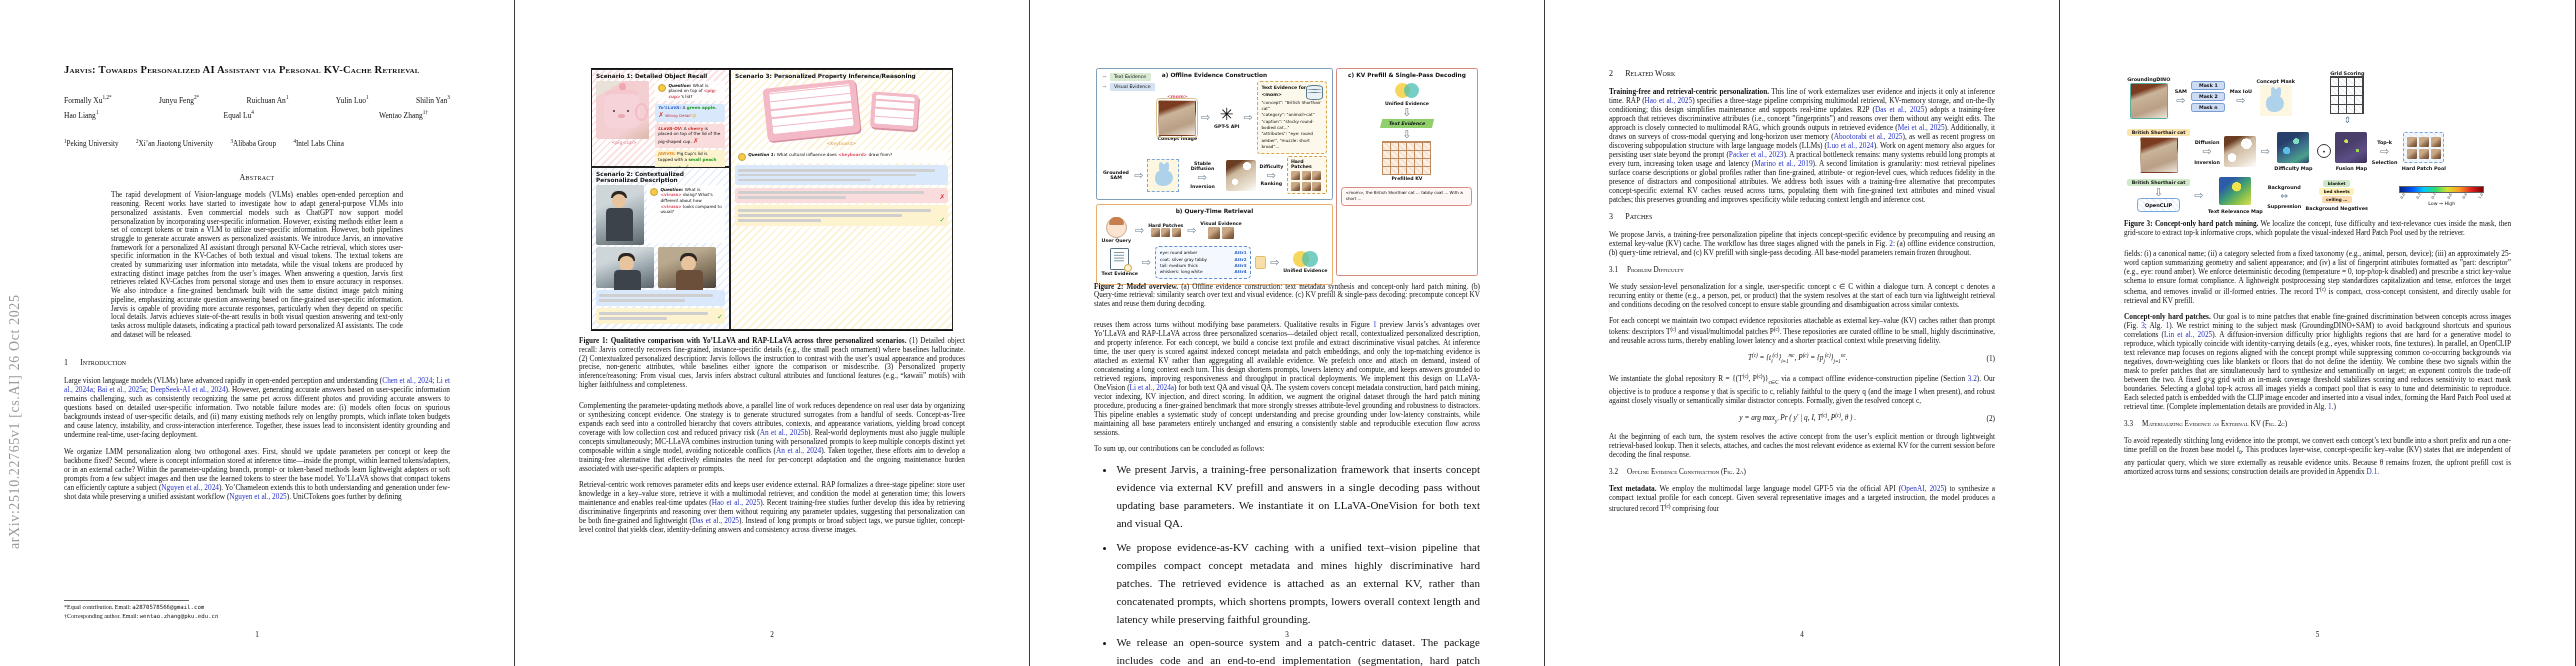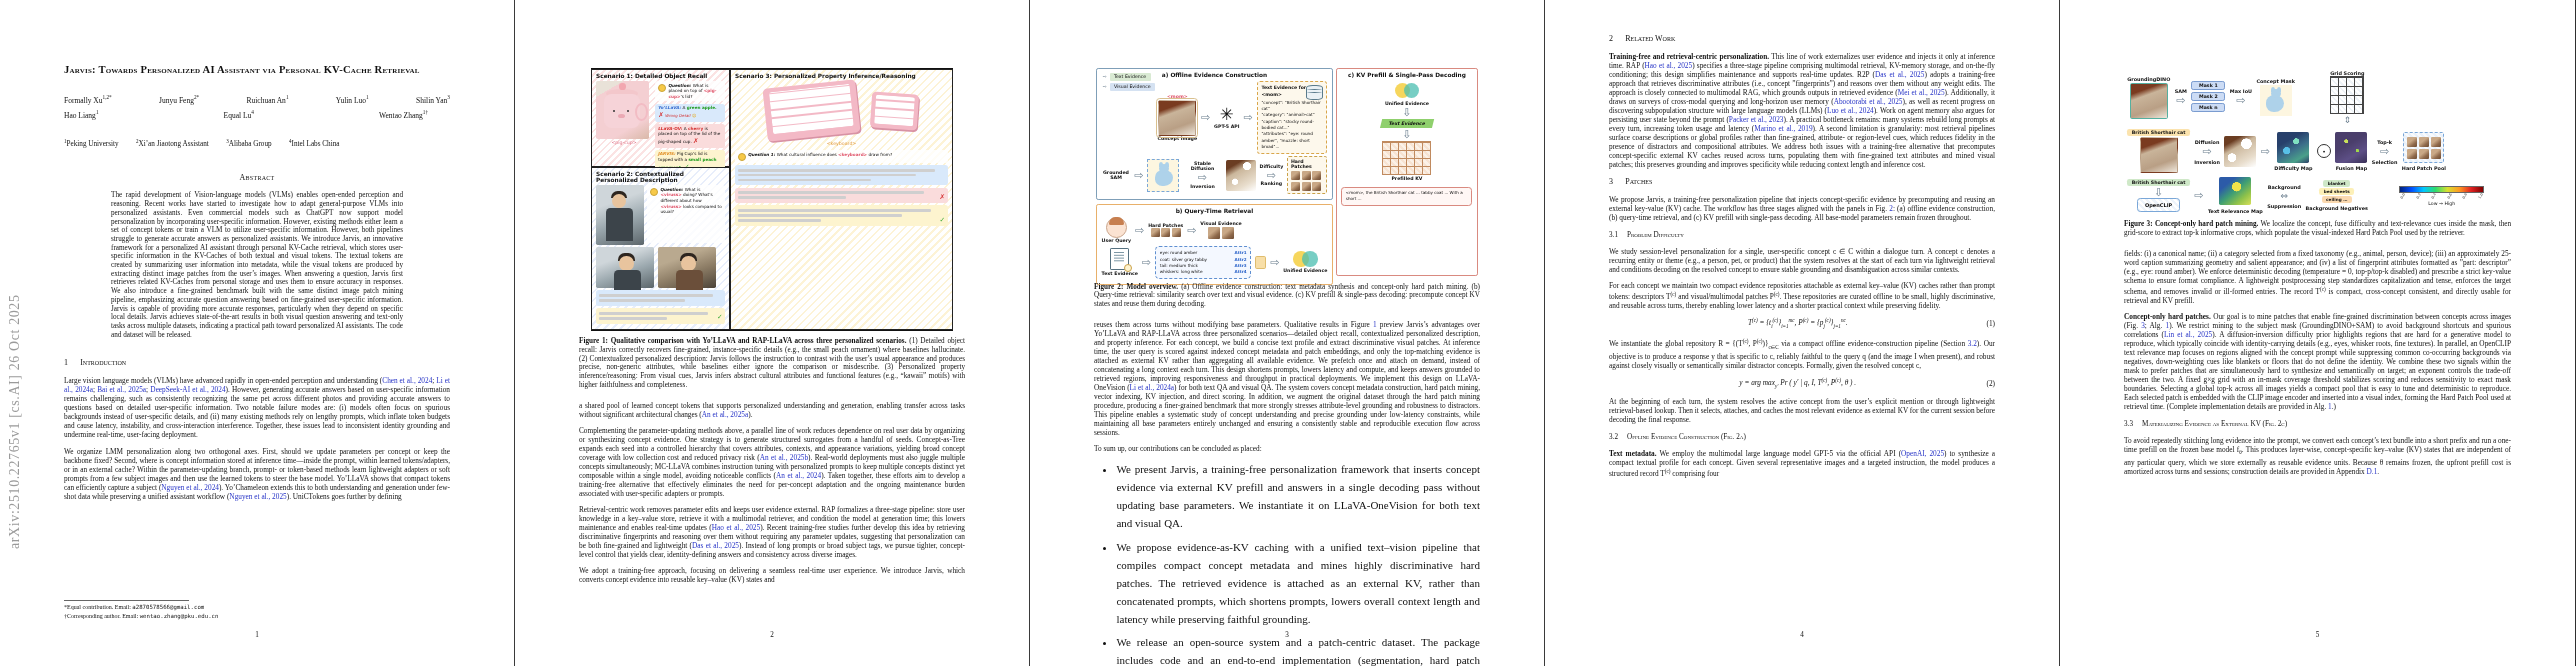--- a/index.html
+++ b/index.html
@@ -191,21 +191,21 @@
         <span><span>Yulin Luo</span><sup>1</sup></span>
         <span><span>Shilin Yan</span><sup>3</sup></span>
       </div>
       <div class="authrow2">
         <span><span>Hao Liang</span><sup>1</sup></span>
         <span><span>Equal Lu</span><sup>4</sup></span>
         <span><span>Wentao Zhang</span><sup>1†</sup></span>
       </div>
       <div class="affils">
         <span><sup>1</sup><span>Peking University</span></span>
-        <span><sup>2</sup><span>Xi’an Jiaotong Assistant</span></span>
+        <span><sup>2</sup><span>Xi’an Jiaotong University</span></span>
         <span><sup>3</sup><span>Alibaba Group</span></span>
         <span><sup>4</sup><span>Intel Labs China</span></span>
       </div>
       <div class="abshead">Abstract</div>
       <p class="abstract">The rapid development of Vision-language models (VLMs) enables open-ended perception and reasoning. Recent works have started to investigate how to adapt general-purpose VLMs into personalized assistants. Even commercial models such as ChatGPT now support model personalization by incorporating user-specific information. However, existing methods either learn a set of concept tokens or train a VLM to utilize user-specific information. However, both pipelines struggle to generate accurate answers as personalized assistants. We introduce Jarvis, an innovative framework for a personalized AI assistant through personal KV-Cache retrieval, which stores user-specific information in the KV-Caches of both textual and visual tokens. The textual tokens are created by summarizing user information into metadata, while the visual tokens are produced by extracting distinct image patches from the user’s images. When answering a question, Jarvis first retrieves related KV-Caches from personal storage and uses them to ensure accuracy in responses. We also introduce a fine-grained benchmark built with the same distinct image patch mining pipeline, emphasizing accurate question answering based on fine-grained user-specific information. Jarvis is capable of providing more accurate responses, particularly when they depend on specific local details. Jarvis achieves state-of-the-art results in both visual question answering and text-only tasks across multiple datasets, indicating a practical path toward personalized AI assistants. The code and dataset will be released.</p>
       <h2 class="sechead"><span class="num">1</span><span>Introduction</span></h2>
       <p>Large vision language models (VLMs) have advanced rapidly in open-ended perception and understanding (<span class="cite">Chen et al., 2024</span>; <span class="cite">Li et al., 2024a</span>; <span class="cite">Bai et al., 2025a</span>; <span class="cite">DeepSeek-AI et al., 2024</span>). However, generating accurate answers based on user-specific information remains challenging, such as consistently recognizing the same pet across different photos and providing accurate answers to questions based on detailed user-specific information. Two notable failure modes are: (i) models often focus on spurious backgrounds instead of user-specific details, and (ii) many existing methods rely on lengthy prompts, which inflate token budgets and cause latency, instability, and cross-interaction interference. Together, these issues lead to inconsistent identity grounding and undermine real-time, user-facing deployment.</p>
       <p>We organize LMM personalization along two orthogonal axes. First, should we update parameters per concept or keep the backbone fixed? Second, where is concept information stored at inference time—inside the prompt, within learned tokens/adapters, or in an external cache? Within the parameter-updating branch, prompt- or token-based methods learn lightweight adapters or soft prompts from a few subject images and then use the learned tokens to steer the base model. Yo’LLaVA shows that compact tokens can efficiently capture a subject (<span class="cite">Nguyen et al., 2024</span>). Yo’Chameleon extends this to both understanding and generation under few-shot data while preserving a unified assistant workflow (<span class="cite">Nguyen et al., 2025</span>). UniCTokens goes further by defining</p>
     </div>
     <div class="footnotes">
@@ -326,24 +326,22 @@
             <div class="bub yellow">
               <div class="bar" style="width:93%;"></div>
                 <div class="bar" style="width:79%;"></div>
                 <div class="bar" style="width:40%;"></div>
               <span class="mark-v" style="position:absolute;right:2.8px;bottom:1.1px;">✓</span>
             </div>
           </div>
         </div>
       </figure>
       <p class="caption"><b><span>Figure 1:</span> <span>Qualitative comparison with Yo’LLaVA and RAP-LLaVA across three personalized scenarios.</span></b> <span>(1) Detailed object recall: Jarvis correctly recovers fine-grained, instance-specific details (e.g., the small peach ornament) where baselines hallucinate. (2) Contextualized personalized description: Jarvis follows the instruction to contrast with the user’s usual appearance and produces precise, non-generic attributes, while baselines either ignore the comparison or misdescribe. (3) Personalized property inference/reasoning: From visual cues, Jarvis infers abstract cultural attributes and functional features (e.g., “kawaii” motifs) with higher faithfulness and completeness.</span></p>
-      <p>a shared pool of learned concept tokens that supports personalized understanding and generation, enabling transfer across tasks without significant architectural changes (<span class="cite">An et al., 2025a</span>).</p>
       <p>Complementing the parameter-updating methods above, a parallel line of work reduces dependence on real user data by organizing or synthesizing concept evidence. One strategy is to generate structured surrogates from a handful of seeds. Concept-as-Tree expands each seed into a controlled hierarchy that covers attributes, contexts, and appearance variations, yielding broad concept coverage with low collection cost and reduced privacy risk (<span class="cite">An et al., 2025b</span>). Real-world deployments must also juggle multiple concepts simultaneously; MC-LLaVA combines instruction tuning with personalized prompts to keep multiple concepts distinct yet composable within a single model, avoiding noticeable conflicts (<span class="cite">An et al., 2024</span>). Taken together, these efforts aim to develop a training-free alternative that effectively eliminates the need for per-concept adaptation and the ongoing maintenance burden associated with user-specific adapters or prompts.</p>
       <p>Retrieval-centric work removes parameter edits and keeps user evidence external. RAP formalizes a three-stage pipeline: store user knowledge in a key–value store, retrieve it with a multimodal retriever, and condition the model at generation time; this lowers maintenance and enables real-time updates (<span class="cite">Hao et al., 2025</span>). Recent training-free studies further develop this idea by retrieving discriminative fingerprints and reasoning over them without requiring any parameter updates, suggesting that personalization can be both fine-grained and lightweight (<span class="cite">Das et al., 2025</span>). Instead of long prompts or broad subject tags, we pursue tighter, concept-level control that yields clear, identity-defining answers and consistency across diverse images.</p>
-      <p>We adopt a training-free approach, focusing on delivering a seamless real-time user experience. We introduce Jarvis, which converts concept evidence into reusable key–value (KV) states and</p>
     </div>
     <div class="pageno">2</div>
   </section>
 
   <section class="page">
     <div class="content" style="padding-top:68px;">
       <figure class="fig2" style="margin:0 2.2px 4.4px 2.2px;height:208px;">
         <div class="f2left">
 
           <div class="panelA" style="position:relative;flex:1;">
@@ -491,32 +489,32 @@
               <span class="arr bigarr">⇩</span>
               <div class="kvgrid"></div>
               <span class="lbl">Prefilled KV</span>
             </div>
             <div class="ansbox"><span>&lt;mom&gt;, the British Shorthair cat ... tabby coat ... With a short ...</span></div>
           </div>
         </div>
       </figure>
       <p class="caption"><b><span>Figure 2:</span> <span>Model overview.</span></b> <span>(a) Offline evidence construction: text metadata synthesis and concept-only hard patch mining. (b) Query-time retrieval: similarity search over text and visual evidence. (c) KV prefill &amp; single-pass decoding: precompute concept KV states and reuse them during decoding.</span></p>
       <p>reuses them across turns without modifying base parameters. Qualitative results in Figure <span class="cite">1</span> preview Jarvis’s advantages over Yo’LLaVA and RAP-LLaVA across three personalized scenarios—detailed object recall, contextualized personalized description, and property inference. For each concept, we build a concise text profile and extract discriminative visual patches. At inference time, the user query is scored against indexed concept metadata and patch embeddings, and only the top-matching evidence is attached as external KV rather than aggregating all available evidence. We prefetch once and attach on demand, instead of concatenating a long context each turn. This design shortens prompts, lowers latency and compute, and keeps answers grounded to retrieved regions, improving responsiveness and throughput in practical deployments. We implement this design on LLaVA-OneVision (<span class="cite">Li et al., 2024a</span>) for both text QA and visual QA. The system covers concept metadata construction, hard patch mining, vector indexing, KV injection, and direct scoring. In addition, we augment the original dataset through the hard patch mining procedure, producing a finer-grained benchmark that more strongly stresses attribute-level grounding and robustness to distractors. This pipeline enables a systematic study of concept understanding and precise grounding under low-latency constraints, while maintaining all base parameters entirely unchanged and ensuring a consistently stable and reproducible execution flow across sessions.</p>
-      <p>To sum up, our contributions can be concluded as placed:</p>
+      <p>To sum up, our contributions can be concluded as follows:</p>
       <ul class="contrib">
         <li>We present Jarvis, a training-free personalization framework that inserts concept evidence via external KV prefill and answers in a single decoding pass without updating base parameters. We instantiate it on LLaVA-OneVision for both text and visual QA.</li>
         <li>We propose evidence-as-KV caching with a unified text–vision pipeline that compiles compact concept metadata and mines highly discriminative hard patches. The retrieved evidence is attached as an external KV, rather than concatenated prompts, which shortens prompts, lowers overall context length and latency while preserving faithful grounding.</li>
         <li>We release an open-source system and a patch-centric dataset. The package includes code and an end-to-end implementation (segmentation, hard patch mining, indexing, KV injection, direct scoring) plus a patch-guided QA set augmenting Yo’LLaVA and MC-LLaVA.</li>
       </ul>
     </div>
     <div class="pageno">3</div>
   </section>
 
   <section class="page">
-    <div class="content" style="padding-top:34px;">
+    <div class="content" style="padding-top:69px;">
       <h2 class="sechead" style="margin-top:0;"><span class="num">2</span><span>Related Work</span></h2>
       <p><b>Training-free and retrieval-centric personalization.</b> <span>This line of work externalizes user evidence and injects it only at inference time. RAP (<span class="cite">Hao et al., 2025</span>) specifies a three-stage pipeline comprising multimodal retrieval, KV-memory storage, and on-the-fly conditioning; this design simplifies maintenance and supports real-time updates. R2P (<span class="cite">Das et al., 2025</span>) adopts a training-free approach that retrieves discriminative attributes (i.e., concept ”fingerprints”) and reasons over them without any weight edits. The approach is closely connected to multimodal RAG, which grounds outputs in retrieved evidence (<span class="cite">Mei et al., 2025</span>). Additionally, it draws on surveys of cross-modal querying and long-horizon user memory (<span class="cite">Abootorabi et al., 2025</span>), as well as recent progress on discovering subpopulation structure with large language models (LLMs) (<span class="cite">Luo et al., 2024</span>). Work on agent memory also argues for persisting user state beyond the prompt (<span class="cite">Packer et al., 2023</span>). A practical bottleneck remains: many systems rebuild long prompts at every turn, increasing token usage and latency (<span class="cite">Marino et al., 2019</span>). A second limitation is granularity: most retrieval pipelines surface coarse descriptions or global profiles rather than fine-grained, attribute- or region-level cues, which reduces fidelity in the presence of distractors and compositional attributes. We address both issues with a training-free alternative that precomputes concept-specific external KV caches reused across turns, populating them with fine-grained text attributes and mined visual patches; this preserves grounding and improves specificity while reducing context length and inference cost.</span></p>
       <h2 class="sechead"><span class="num">3</span><span>Patches</span></h2>
       <p>We propose Jarvis, a training-free personalization pipeline that injects concept-specific evidence by precomputing and reusing an external key-value (KV) cache. The workflow has three stages aligned with the panels in Fig. <span class="cite">2</span>: (a) offline evidence construction, (b) query-time retrieval, and (c) KV prefill with single-pass decoding. All base-model parameters remain frozen throughout.</p>
       <h3 class="subhead"><span class="num">3.1</span><span>Problem Difficulty</span></h3>
       <p>We study session-level personalization for a single, user-specific concept c ∈ C within a dialogue turn. A concept c denotes a recurring entity or theme (e.g., a person, pet, or product) that the system resolves at the start of each turn via lightweight retrieval and conditions decoding on the resolved concept to ensure stable grounding and disambiguation across similar contexts.</p>
       <p>For each concept we maintain two compact evidence repositories attachable as external key–value (KV) caches rather than prompt tokens: descriptors T<sup>(c)</sup> and visual/multimodal patches P<sup>(c)</sup>. These repositories are curated offline to be small, highly discriminative, and reusable across turns, thereby enabling lower latency and a shorter practical context while preserving fidelity.</p>
       <div style="display:flex;align-items:center;margin:3.3px 0 7.8px 0;">
         <span style="flex:1;text-align:center;font-style:italic;font-size:7.3px;">T<sup>(c)</sup> = {t<sub>i</sub><sup>(c)</sup>}<sub>i=1</sub><sup>mc</sup>,          P<sup>(c)</sup> = {p<sub>j</sub><sup>(c)</sup>}<sub>j=1</sub><sup>nc</sup>.</span>
         <span style="font-size:7.3px;">(1)</span>

